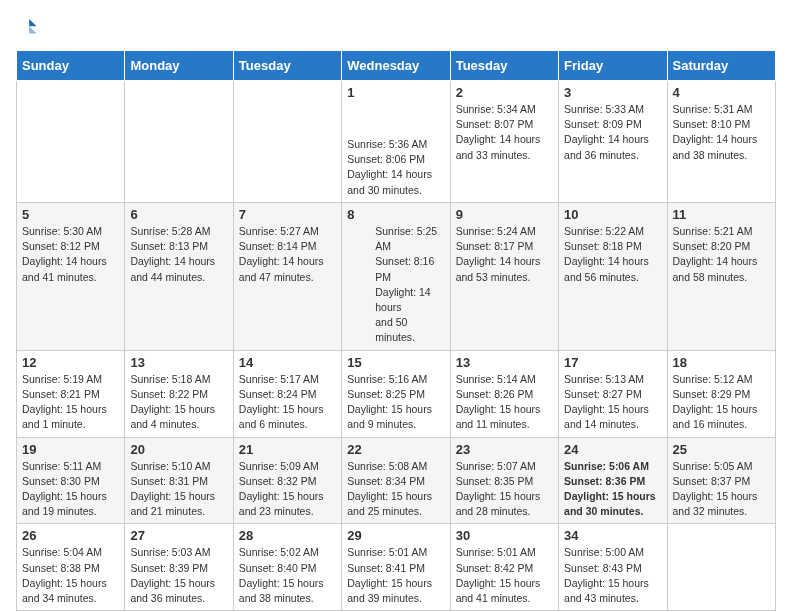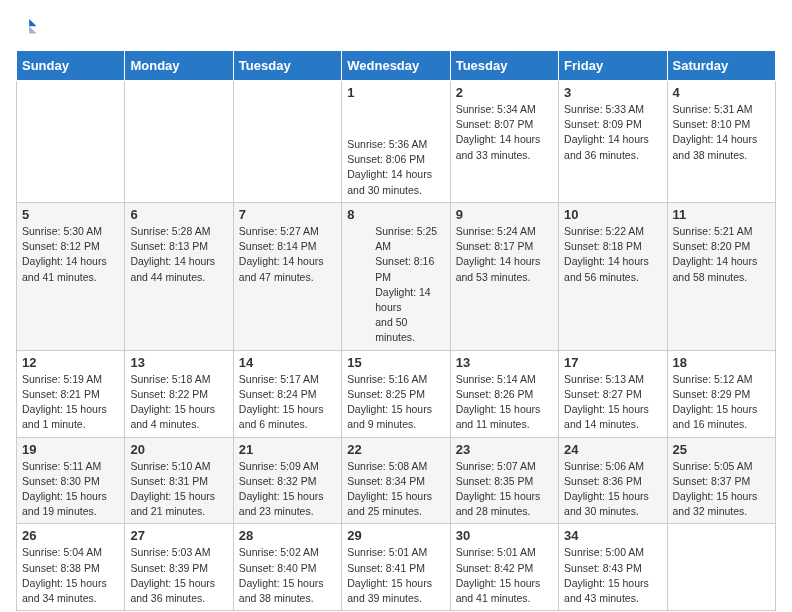--- a/index.html
+++ b/index.html
@@ -279,21 +279,21 @@
         </td>
         <td>
           <span class="day-number">23</span>
           <div class="day-info" style="white-space: pre-line;">Sunrise: 5:07 AM
 Sunset: 8:35 PM
 Daylight: 15 hours
 and 28 minutes.</div>
         </td>
         <td>
           <span class="day-number">24</span>
-          <div class="day-info" style="white-space: pre-line;">Sunrise: 5:06 AM
+          <div class="day-info" style="white-space: pre-line; font-weight: bold;">Sunrise: 5:06 AM
 Sunset: 8:36 PM
 Daylight: 15 hours
 and 30 minutes.</div>
         </td>
         <td>
           <span class="day-number">25</span>
           <div class="day-info" style="white-space: pre-line;">Sunrise: 5:05 AM
 Sunset: 8:37 PM
 Daylight: 15 hours
 and 32 minutes.</div>

